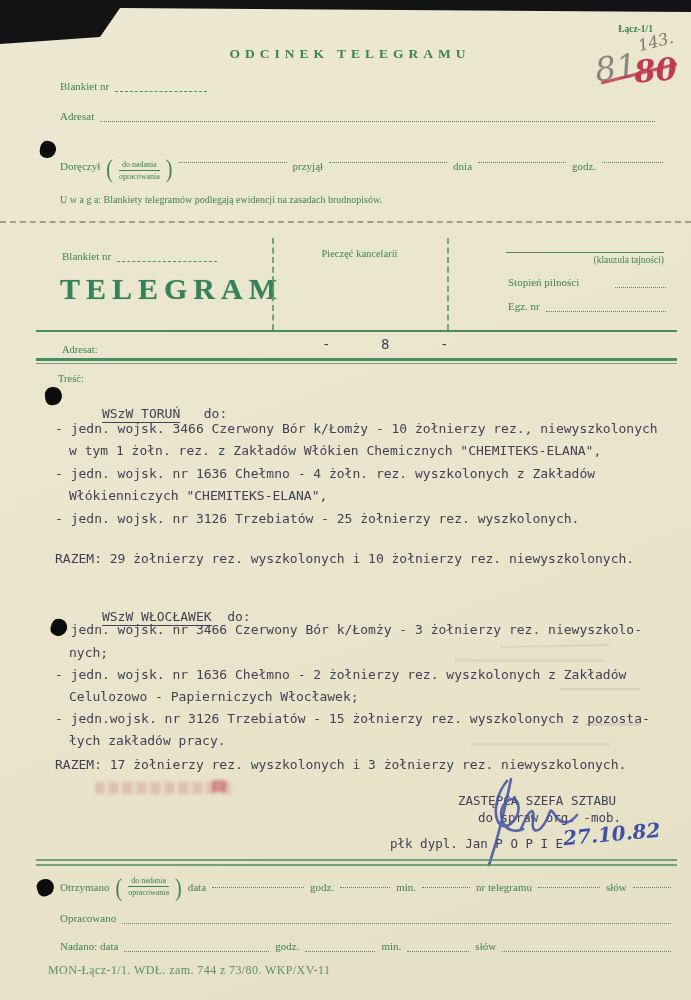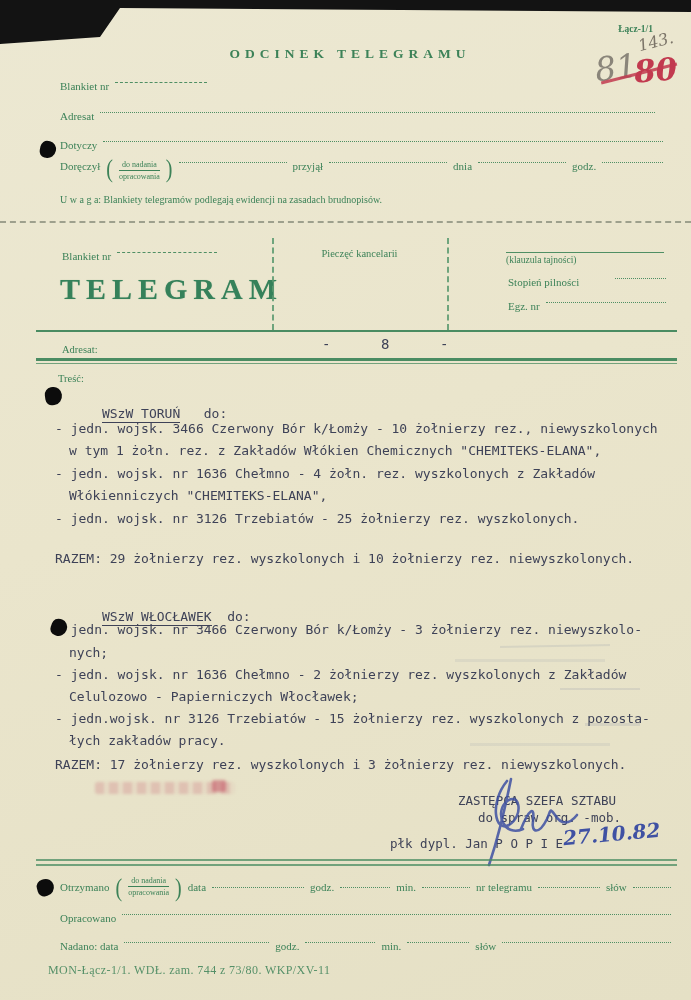--- a/index.html
+++ b/index.html
@@ -5,21 +5,21 @@
   html,body{margin:0;padding:0;}
   body{background:#101010;font-family:"Liberation Serif",serif;}
   #stage{position:relative;width:691px;height:1000px;background:#131313;overflow:hidden;}
   #paper{
     position:absolute;inset:0;
     background:linear-gradient(160deg,#ece8d2 0%,#eae5cc 45%,#e5e0c5 100%);
     clip-path:polygon(0 44px,100px 37px,120px 8px,691px 12px,691px 1000px,0 1000px);
   }
   .green{color:#3c8258;}
   .abs{position:absolute;}
-  .row{display:flex;align-items:flex-start;gap:6px;font-size:11px;color:#3c8258;}
+  .row{display:flex;align-items:flex-end;gap:6px;font-size:11px;color:#3c8258;}
   .dots{border-bottom:1px dotted #4f8f64;height:2px;}
   .solidline{border-bottom:1px solid #4f8f64;height:2px;}
   .flex1{flex:1;}
   .frac{display:inline-flex;flex-direction:column;align-items:center;font-size:8px;line-height:1.15;color:#3c8258;}
   .frac .bar{width:100%;border-top:1px solid #3c8258;margin:1px 0;}
   .paren{font-size:20px;line-height:0.8;color:#3c8258;transform:scaleY(1.25);display:inline-block;}
   .typed{font-family:"DejaVu Sans Mono",monospace;font-size:13px;color:#3e4257;white-space:pre;}
   .typed.indent{padding-left:14px;}
   .underl{border-bottom:1.6px solid #3e4257;padding-bottom:1px;}
   .hline{position:absolute;background:#4a8c62;height:2px;}
@@ -45,24 +45,20 @@
     <div class="abs green" style="left:170px;top:46px;width:360px;text-align:center;font-size:13.5px;font-weight:bold;letter-spacing:5px;">ODCINEK TELEGRAMU</div>
 
     <div class="abs row" style="left:60px;top:80px;width:175px;">
       <span>Blankiet nr</span>
       <span class="dots" style="width:92px;border-bottom-style:dashed;"></span>
     </div>
     <div class="abs row" style="left:60px;top:110px;right:36px;">
       <span>Adresat</span>
       <span class="dots flex1"></span>
     </div>
-    <div class="abs row" style="left:60px;top:139px;right:28px;">
-      <span>Dotyczy</span>
-      <span class="dots flex1"></span>
-    </div>
     <div class="abs row" style="left:60px;top:160px;right:28px;align-items:flex-start;">
       <span>Doręczył</span>
       <span class="paren">(</span>
       <span class="frac">
         <span>do nadania</span>
         <span class="bar"></span>
         <span>opracowania</span>
       </span>
       <span class="paren">)</span>
       <span class="dots" style="width:108px;"></span>
@@ -83,21 +79,21 @@
     </div>
     <div class="abs green" style="left:60px;top:272px;font-size:30px;font-weight:bold;letter-spacing:6px;color:#35815a;text-shadow:0 0 1px rgba(53,129,90,.4);">TELEGRAM</div>
 
     <div class="vdash" style="left:272px;top:238px;height:92px;"></div>
     <div class="vdash" style="left:447px;top:238px;height:92px;"></div>
 
     <div class="abs green" style="left:282px;top:248px;width:155px;text-align:center;font-size:10.5px;">Pieczęć kancelarii</div>
 
     <div class="abs" style="left:506px;top:250px;width:158px;">
       <div class="solidline" style="border-bottom:1px solid #4f8f64;"></div>
-      <div class="green" style="text-align:left;font-size:9.5px;margin-top:2px;">(klauzula tajności)</div>
+      <div class="green" style="text-align:right;font-size:9.5px;margin-top:2px;">(klauzula tajności)</div>
     </div>
     <div class="abs row" style="left:508px;top:276px;width:158px;gap:36px;">
       <span>Stopień pilności</span>
       <span class="dots flex1"></span>
     </div>
     <div class="abs row" style="left:508px;top:300px;width:158px;">
       <span>Egz. nr</span>
       <span class="dots flex1"></span>
     </div>
 

